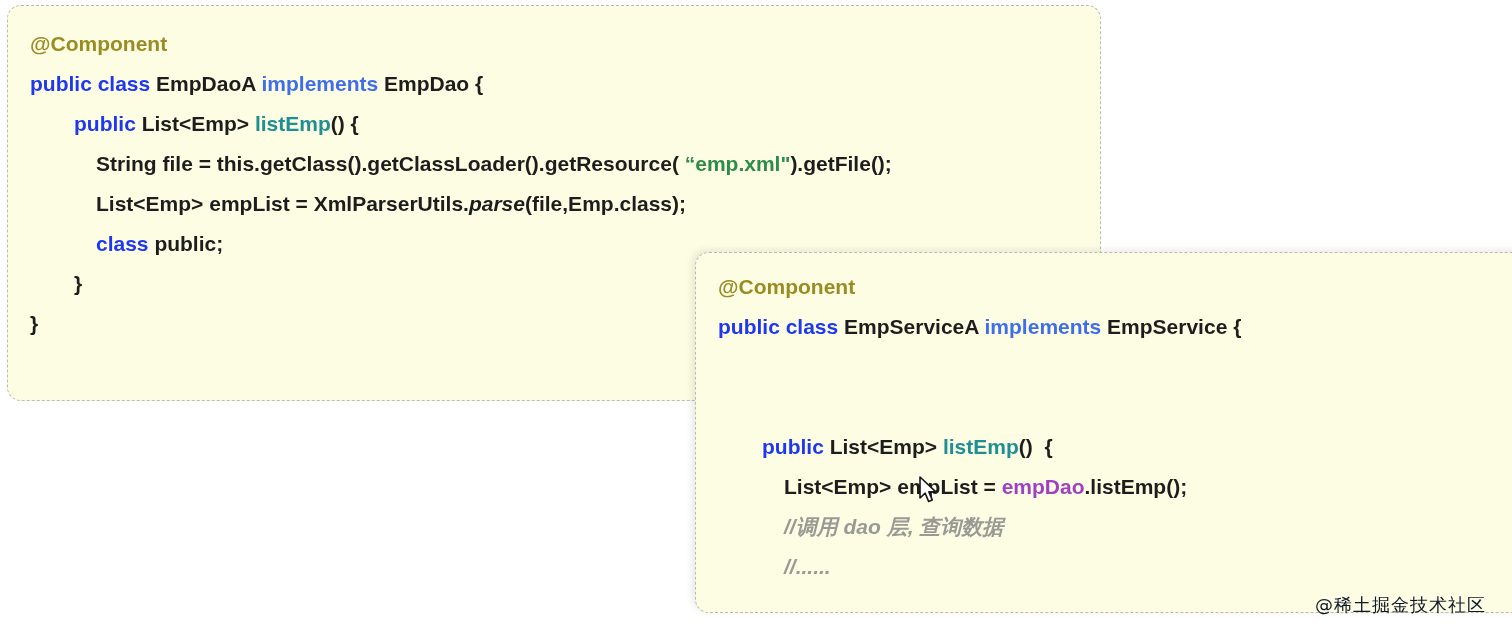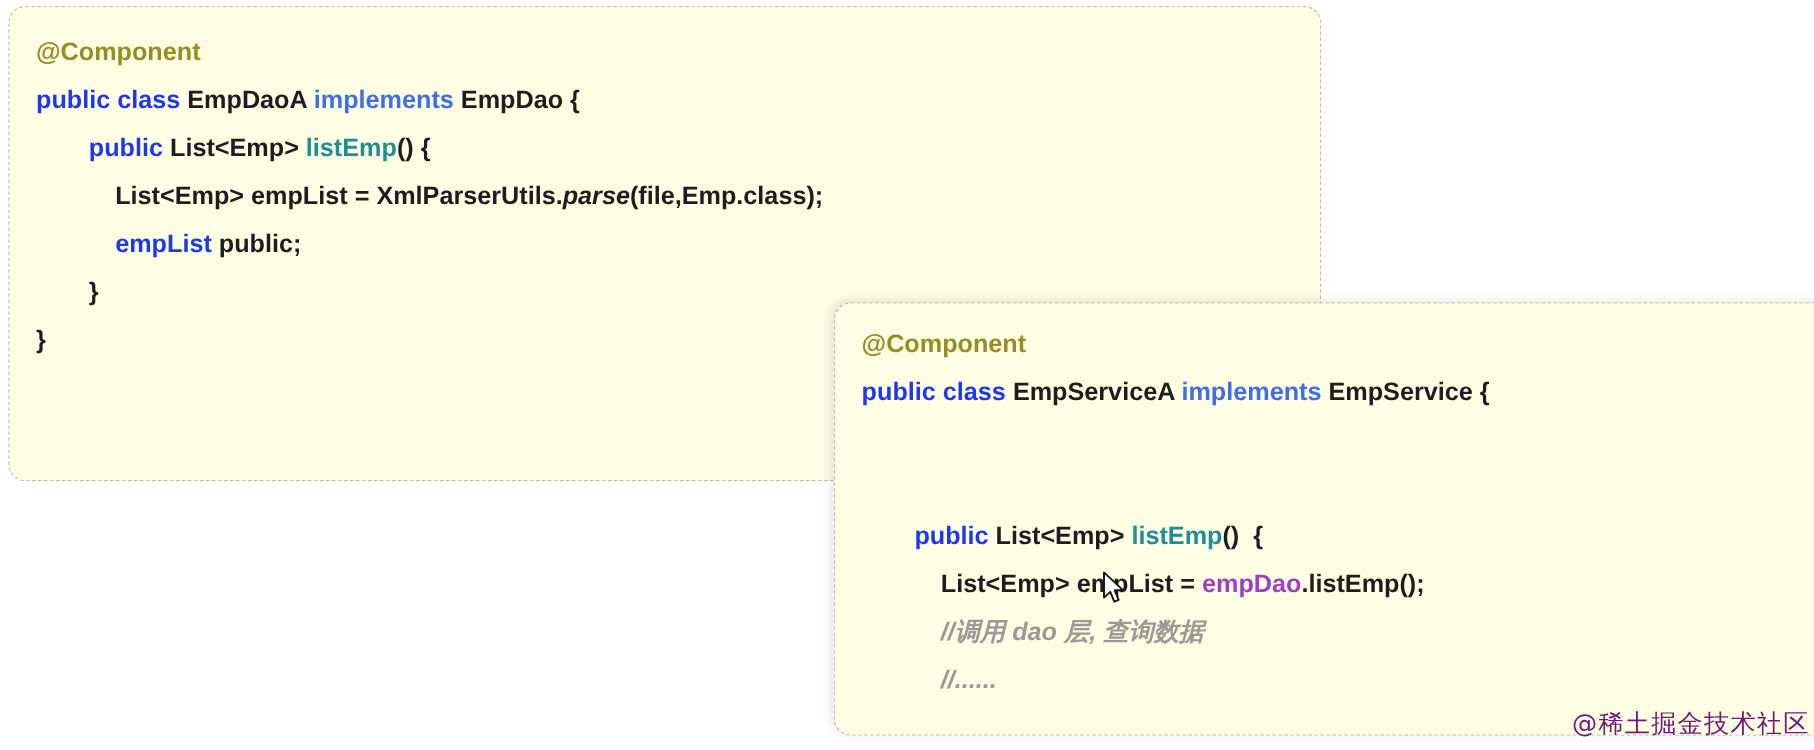--- a/index.html
+++ b/index.html
@@ -72,25 +72,25 @@
   .tok-method  { color: #1e8f92; }
   .tok-str     { color: #2f8b49; }
   .tok-comment { color: #9a9a95; font-style: italic; }
   .tok-field   { color: #a03fc1; }
   .tok-static  { font-style: italic; margin-top: 20px; }
   .tok-plain   { color: #1d1d1d; }
 
   
   #watermark {
     position: absolute;
-    right: 4px;
+    right: 26px;
     bottom: 8px;
     z-index: 5;
-    font-size: 21px;
-    color: #701a75;
+    font-size: 18px;
+    color: #0f172a;
     letter-spacing: 1px;
     font-family: "DejaVu Sans", sans-serif;
     user-select: none;
   }
 
   
   #mouse-cursor {
     position: absolute;
     left: 918px;
     top: 476px;
@@ -103,22 +103,23 @@
 </head>
 <body>
 
 <div class="stage">
 
   <div class="code-card" id="card-dao">
     <div>
         <div class="code-line"><span class="tok-anno">@Component</span></div>
         <div class="code-line"><span class="tok-kw">public class </span><span class="tok-plain">EmpDaoA </span><span class="tok-kw2">implements </span><span class="tok-plain">EmpDao {</span></div>
         <div class="code-line ind1"><span class="tok-kw">public </span><span class="tok-plain">List&lt;Emp&gt; </span><span class="tok-method">listEmp</span><span class="tok-plain">() {</span></div>
+        <div class="code-line ind2"><span class="tok-plain">String file = this.getClass().getClassLoader().getResource( </span><span class="tok-str">“emp.xml"</span><span class="tok-plain">).getFile();</span></div>
         <div class="code-line ind2"><span class="tok-plain">List&lt;Emp&gt; empList = XmlParserUtils.</span><span class="tok-static">parse</span><span class="tok-plain">(file,Emp.class);</span></div>
-        <div class="code-line ind2"><span class="tok-kw">empList </span><span class="tok-plain">public;</span></div>
+        <div class="code-line ind2"><span class="tok-kw">class </span><span class="tok-plain">public;</span></div>
         <div class="code-line ind1"><span class="tok-plain">}</span></div>
         <div class="code-line"><span class="tok-plain">}</span></div>
       </div>
   </div>
 
   <div class="code-card" id="card-service">
     <div>
         <div class="code-line"><span class="tok-anno">@Component</span></div>
         <div class="code-line"><span class="tok-kw">public class </span><span class="tok-plain">EmpServiceA </span><span class="tok-kw2">implements </span><span class="tok-plain">EmpService {</span></div>
         <div class="code-line"><span class="tok-plain"> </span></div>

